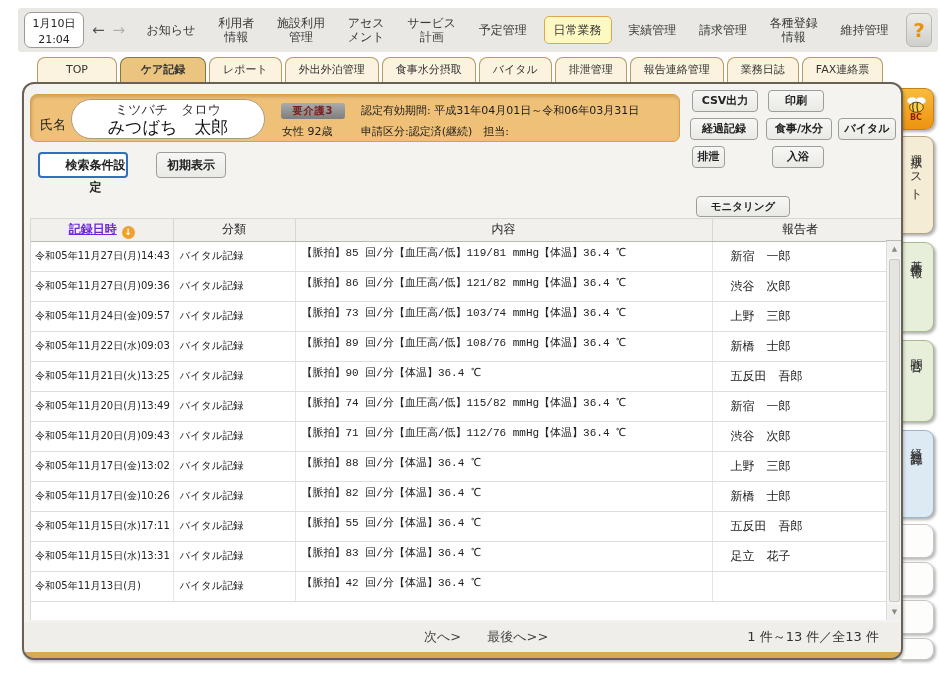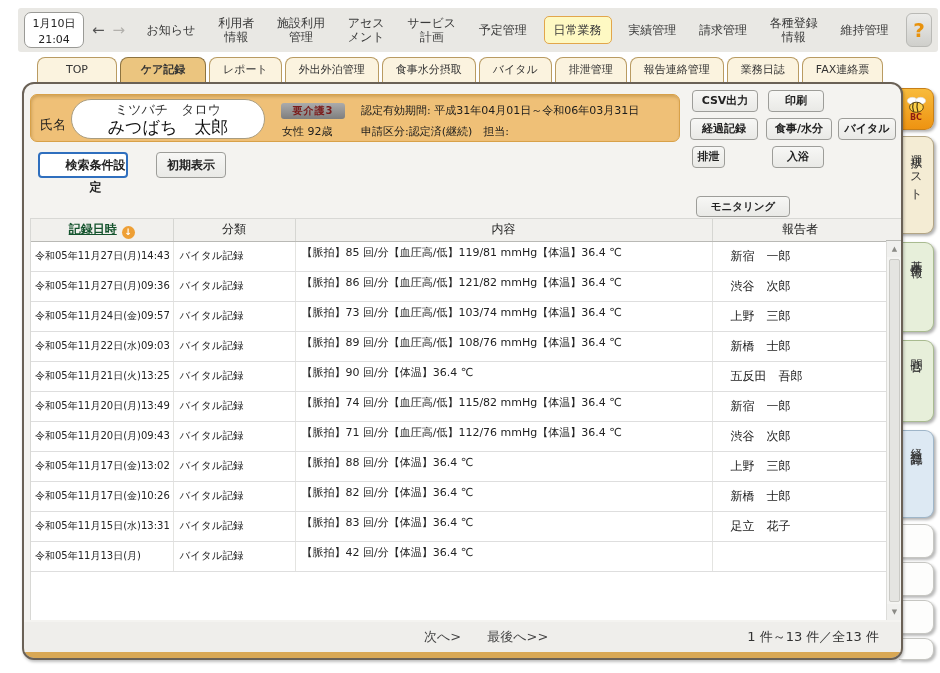--- a/index.html
+++ b/index.html
@@ -84,21 +84,21 @@
   
   .table-wrap { position:absolute; left:6px; top:134px; width:873px; height:402px; background:#fff;
     border:1px solid #d8d8d5; border-bottom:none; overflow:hidden; }
   table.records { border-collapse:collapse; table-layout:fixed; width:857px; }
   .records th { height:22px; background:#f1f0ed; font-size:12px; font-weight:normal; color:#222;
     border-bottom:1px solid #b9b9b5; border-right:1px solid #d6d6d2; }
   .records td { height:30px; border-bottom:1px solid #dedede; border-right:1px solid #e4e4e1;
     font-size:10px; color:#222; overflow:hidden; white-space:nowrap; }
   .records td.c-date { padding-left:4px; }
   .records td.c-cat { padding-left:6px; font-size:10.5px; }
-  .records td.c-content { vertical-align:top; padding:3px 4px 0 6px; font-size:11px; }
+  .records td.c-content { vertical-align:top; padding:3px 4px 0 6px; font-size:11px;font-family:Liberation Mono, monospace; }
   .records td.c-rep { padding-left:18px; font-size:12px; }
   .records th .sort-link { color:inherit; text-decoration:underline; font-weight:bold; }
   .sort-icon { display:inline-block; width:13px; height:13px; margin-left:5px; background:#ee9f35;
     border-radius:50%; color:#fff; font-size:9px; font-weight:bold; line-height:13px; text-align:center;
     vertical-align:-2px; }
   .sb-corner { position:absolute; right:0; top:0; width:16px; height:22px; background:#f1f0ed;
     border-bottom:1px solid #b9b9b5; }
   .v-scrollbar { position:absolute; right:0; top:22px; bottom:0; width:16px; background:#f4f4f2;
     border-left:1px solid #ddddda; }
   .sb-btn { position:absolute; left:0; width:15px; height:16px; background:#f0f0ee; color:#8a8a86;
@@ -219,21 +219,21 @@
       <table class="records">
         <colgroup>
           <col style="width:142px">
             <col style="width:122px">
             <col style="width:417px">
             <col style="width:176px">
         </colgroup>
         <thead>
           <tr>
             <th>
-              <a class="sort-link" style="color: #14532d;">記録日時</a><span class="sort-icon">↓</span>
+              <a class="sort-link" style="color: #6d28d9;">記録日時</a><span class="sort-icon">↓</span>
             </th>
             <th>分類</th>
             <th>内容</th>
             <th>報告者</th>
           </tr>
         </thead>
         <tbody id="record-rows">
   <tr>
     <td class="c-date">令和05年11月27日(月)14:43</td>
     <td class="c-cat">バイタル記録</td>
@@ -291,20 +291,26 @@
     <td class="c-rep">上野　三郎</td>
   </tr>
 
   <tr>
     <td class="c-date">令和05年11月17日(金)10:26</td>
     <td class="c-cat">バイタル記録</td>
     <td class="c-content">【脈拍】82 回/分【体温】36.4 ℃</td>
     <td class="c-rep">新橋　士郎</td>
   </tr>
 
+  <tr>
+    <td class="c-date">令和05年11月15日(水)17:11</td>
+    <td class="c-cat">バイタル記録</td>
+    <td class="c-content">【脈拍】55 回/分【体温】36.4 ℃</td>
+    <td class="c-rep">五反田　吾郎</td>
+  </tr>
 
   <tr>
     <td class="c-date">令和05年11月15日(水)13:31</td>
     <td class="c-cat">バイタル記録</td>
     <td class="c-content">【脈拍】83 回/分【体温】36.4 ℃</td>
     <td class="c-rep">足立　花子</td>
   </tr>
 
   <tr class="partial-row">
     <td class="c-date">令和05年11月13日(月)</td>

